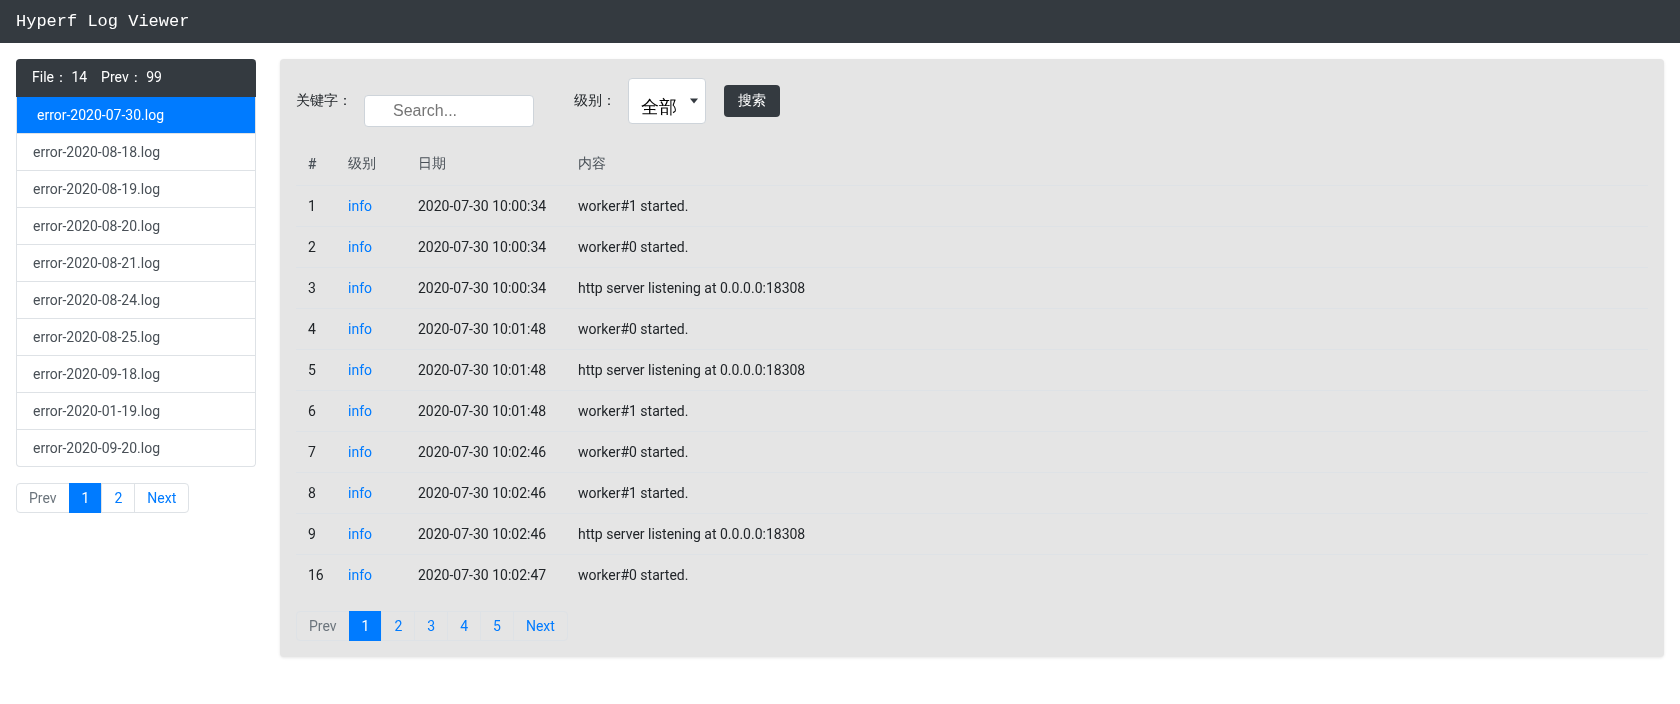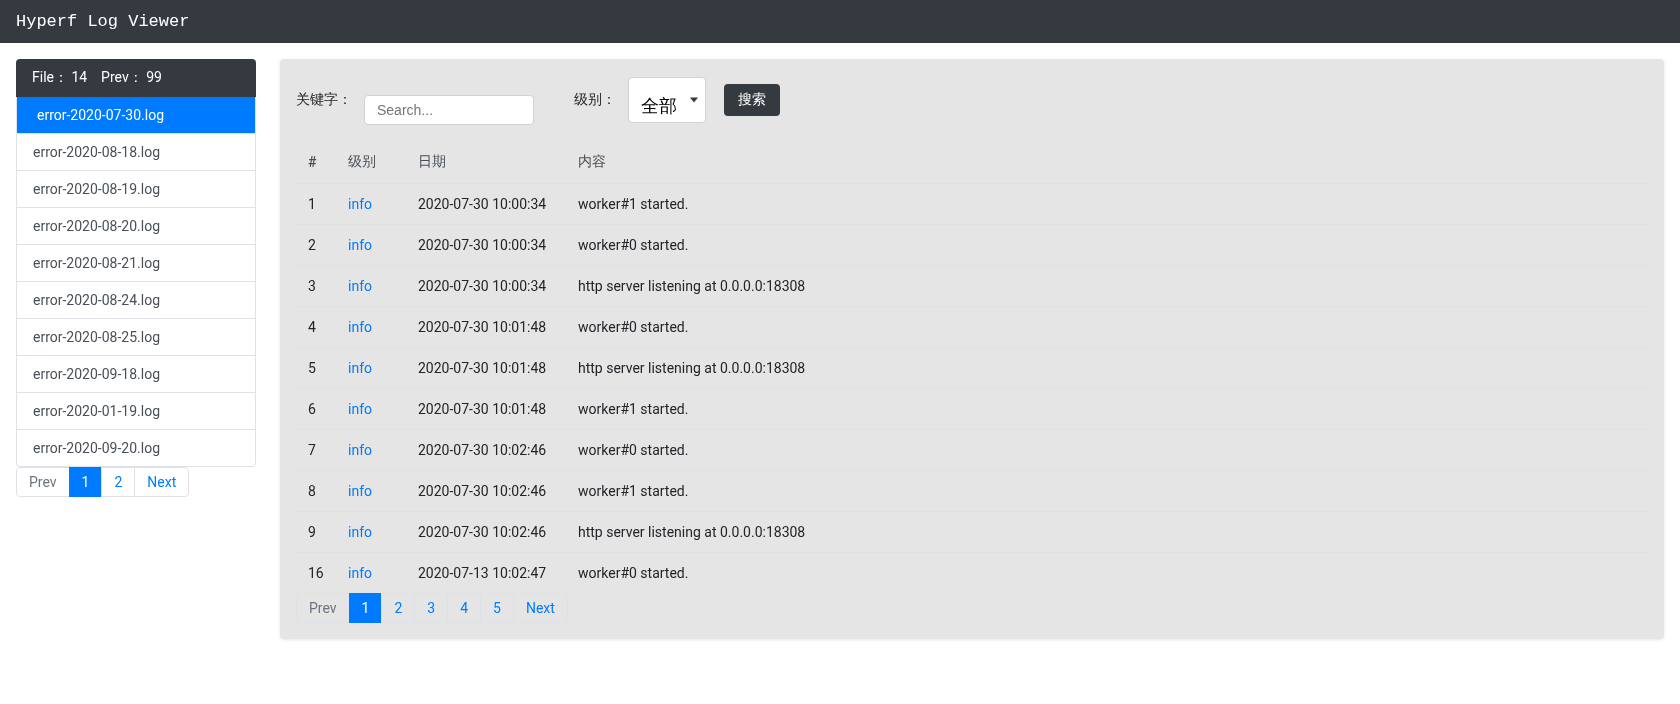--- a/index.html
+++ b/index.html
@@ -47,20 +47,21 @@
       font-size: 14px;
       color: #495057;
     }
     .file-list li:first-child { border-top: none; padding-left: 20px; }
     .file-list li.active {
       background: #007bff;
       color: #fff;
     }
     .pagination {
       display: flex;
+      margin-top: 16px;
       list-style: none;
     }
     .pagination li {
       border: 1px solid #dee2e6;
       padding: 6px 12px;
       margin-left: -1px;
       cursor: pointer;
       color: #007bff;
       font-size: 14px;
     }
@@ -76,24 +77,24 @@
       border-radius: 4px;
     }
     .filter-row {
       display: flex;
       align-items: center;
       gap: 8px;
       margin-bottom: 16px;
     }
     .filter-row label { font-size: 14px; margin-right: 4px; }
     .search-input {
-      padding: 6px 12px;
+      padding: 6px 28px;
       border: 1px solid #ced4da;
       border-radius: 4px;
-      font-size: 14px;
+      font-size: 16px;
       width: 170px;
       margin-top: 20px;
     }
     .select {
       padding: 18px 28px 6px 12px;
       border: 1px solid #ced4da;
       border-radius: 4px;
       font-size: 18px;
       appearance: none;
       background: #fff;
@@ -263,21 +264,21 @@
           </tr>
           <tr>
             <td>9</td>
             <td><a class="level-link">info</a></td>
             <td>2020-07-30 10:02:46</td>
             <td>http server listening at 0.0.0.0:18308</td>
           </tr>
           <tr>
             <td>16</td>
             <td><a class="level-link">info</a></td>
-            <td>2020-07-13 10:02:47</td>
+            <td>2020-07-30 10:02:47</td>
             <td>worker#0 started.</td>
           </tr>
         </tbody>
     </table>
 
     <ul class="pagination" id="table-pagination">
         <li class="disabled">Prev</li>
         <li class="active">1</li>
         <li>2</li>
         <li>3</li>

